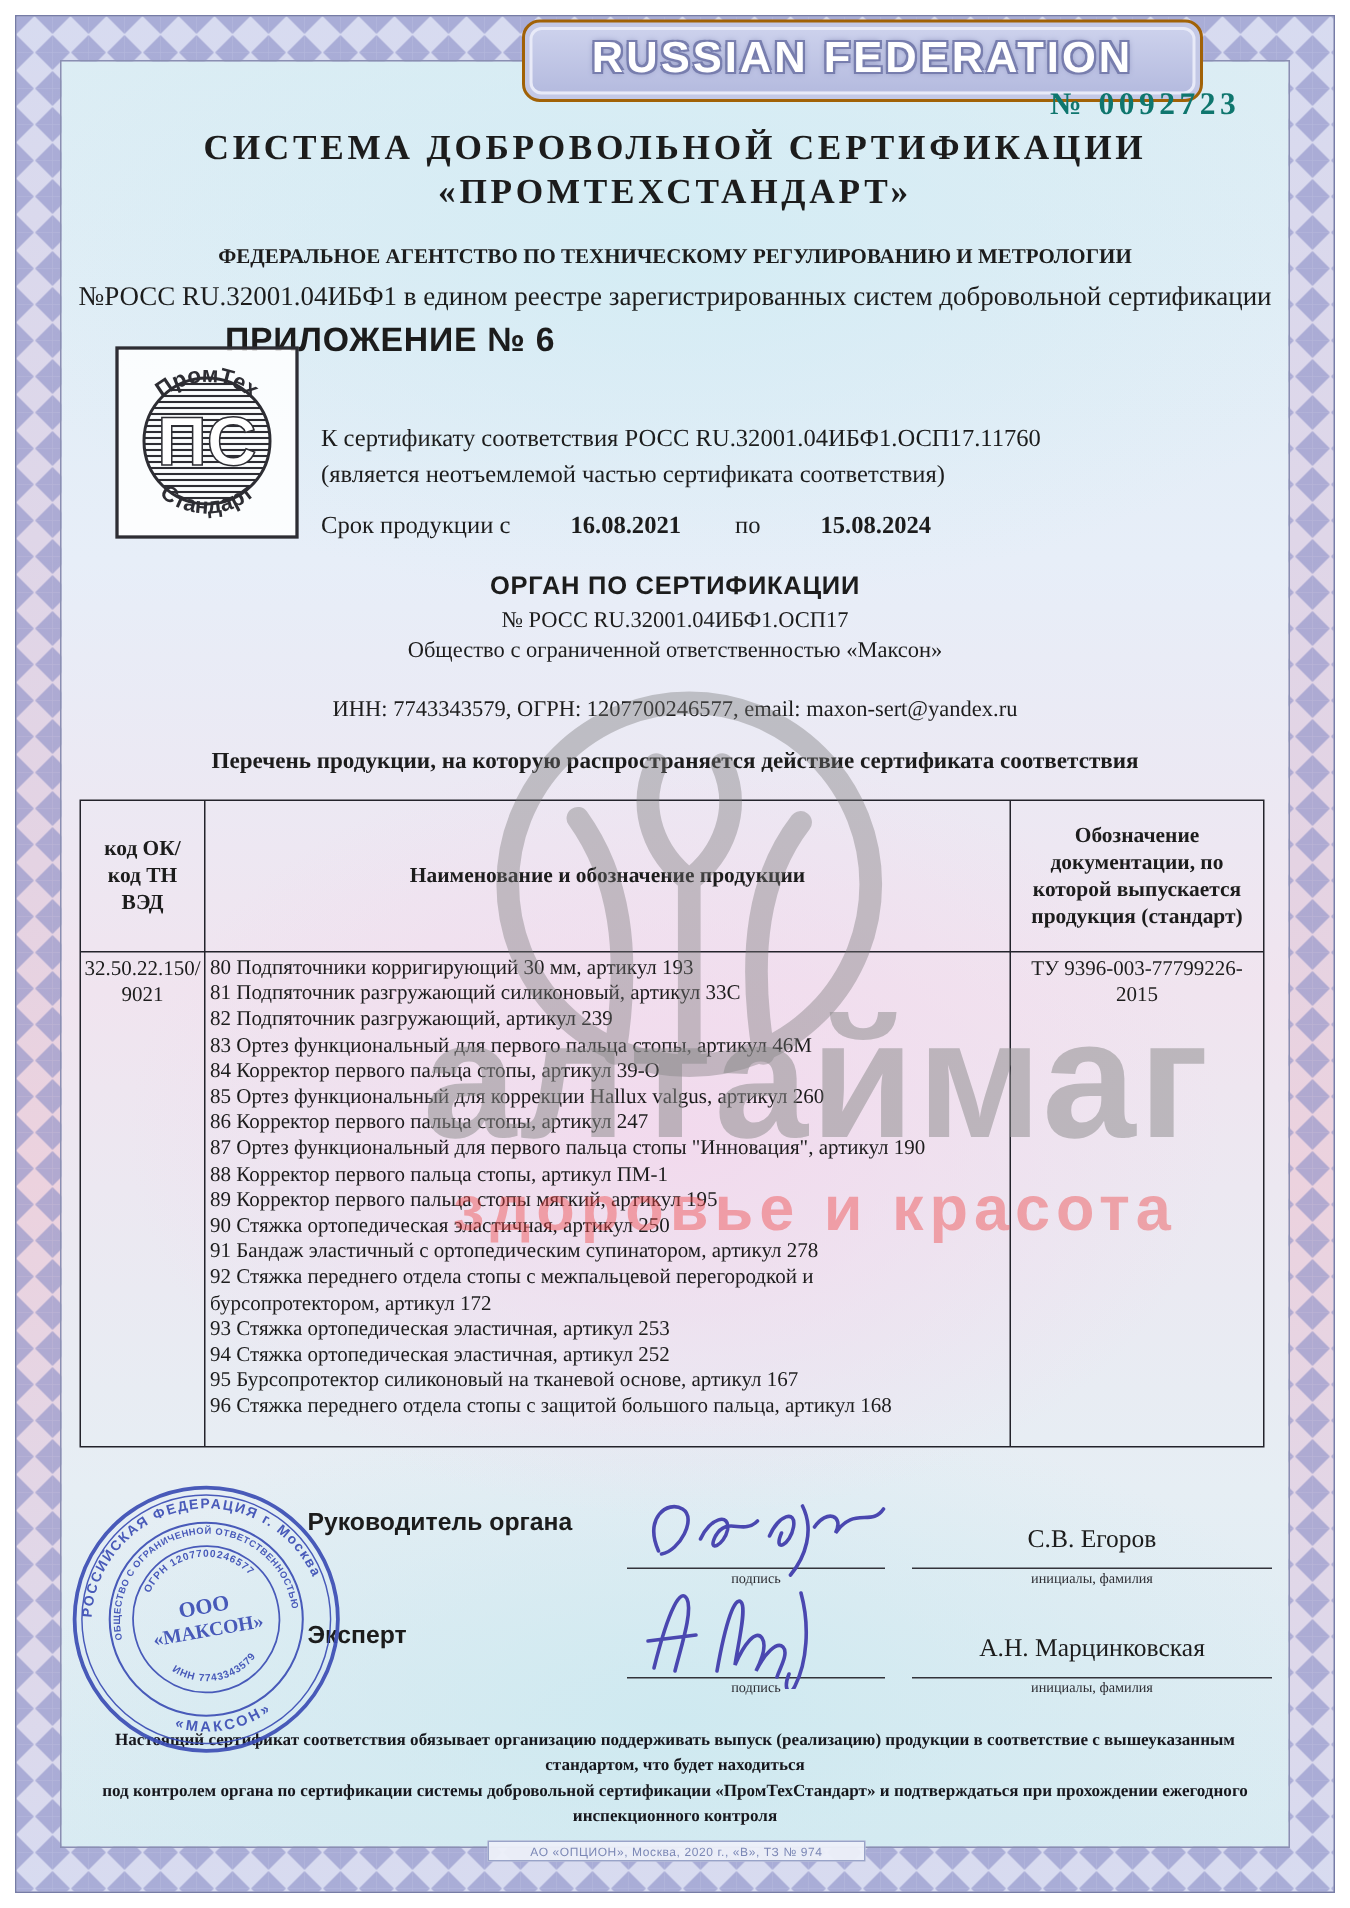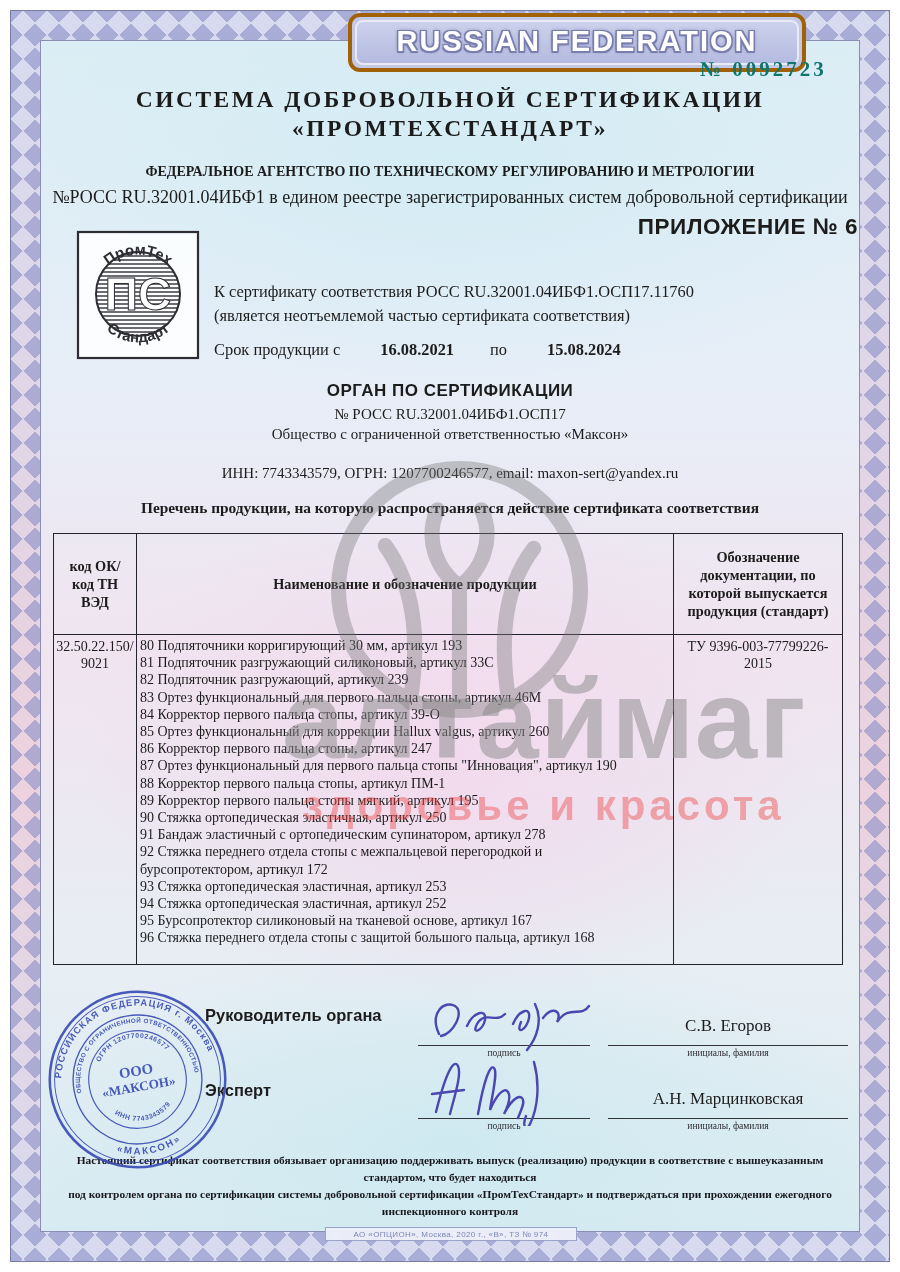--- a/index.html
+++ b/index.html
@@ -17,33 +17,33 @@
     background-size:24px 24px,24px 24px,24px 24px,24px 24px,100% 100%;}
   .content{position:absolute;inset:40px;border:1px solid #8a8fb2;
     background:
       radial-gradient(ellipse 62% 30% at 50% 60%, rgba(242,217,237,.95), rgba(242,217,237,0) 72%),
       radial-gradient(ellipse 75% 26% at 50% 10%, rgba(210,236,244,.85), rgba(210,236,244,0) 78%),
       radial-gradient(ellipse 70% 22% at 50% 93%, rgba(205,233,240,.9), rgba(205,233,240,0) 80%),
       linear-gradient(180deg,#dcedf4 0%,#e7eef8 28%,#f0e4ef 52%,#e6eef4 80%,#d9ebf2 100%);}
   .abs{position:absolute;}
   .ctr{left:42px;right:42px;text-align:center;}
   
-  .badge{top:13px;left:348px;width:444px;border:4px solid #a16207;border-radius:12px;padding:3px;
+  .badge{top:13px;left:348px;width:444px;border:2px solid #a16207;border-radius:12px;padding:3px;
          background:#c3c8e6;z-index:4;}
   .badge-in{border:2px solid #e8eaf8;border-radius:8px;background:linear-gradient(#ccd1ec,#b5bbdf);
          text-align:center;padding:3px 0 5px;}
   .badge-in span{font-family:"Liberation Sans",sans-serif;font-weight:bold;font-size:29px;
          letter-spacing:2px;color:#fff;
          text-shadow:-1.5px -1.5px 0 #787eae,1.5px -1.5px 0 #787eae,-1.5px 1.5px 0 #787eae,1.5px 1.5px 0 #787eae,0 0 4px #6c72a4;}
   .serial{top:57px;left:700px;width:170px;font-size:21px;letter-spacing:3px;color:#0f766e;z-index:4;font-weight:bold;}
   .sys1{top:86px;font-weight:bold;font-size:23.5px;letter-spacing:2.5px;}
   .sys2{top:115px;font-weight:bold;font-size:23.5px;letter-spacing:2.5px;}
   .reg{top:147px;font-weight:normal;font-size:18px;margin-top:40px;}
   .agency{top:164px;font-weight:bold;font-size:14px;}
-  .apdx{top:214px;left:150px;right:42px;text-align:right;
+  .apdx{top:214px;left:150px;right:42px;text-align:left;
         font-family:"Liberation Sans",sans-serif;font-weight:bold;font-size:22.5px;letter-spacing:.5px;}
   .certl1{top:282px;left:214px;font-size:16.4px;}
   .certl2{top:306px;left:214px;font-size:16.4px;}
   .valid{top:340px;left:214px;font-size:16.4px;}
   .valid .d{font-weight:600;margin-left:40px;}
   .valid .p{margin-left:36px;}
   .orgt{top:381px;font-family:"Liberation Sans",sans-serif;font-weight:bold;font-size:17px;letter-spacing:.5px;}
   .orgn{top:406px;font-size:15px;}
   .orgname{top:426px;font-size:15px;}
   .orgaddr{top:446px;font-size:15px;}

